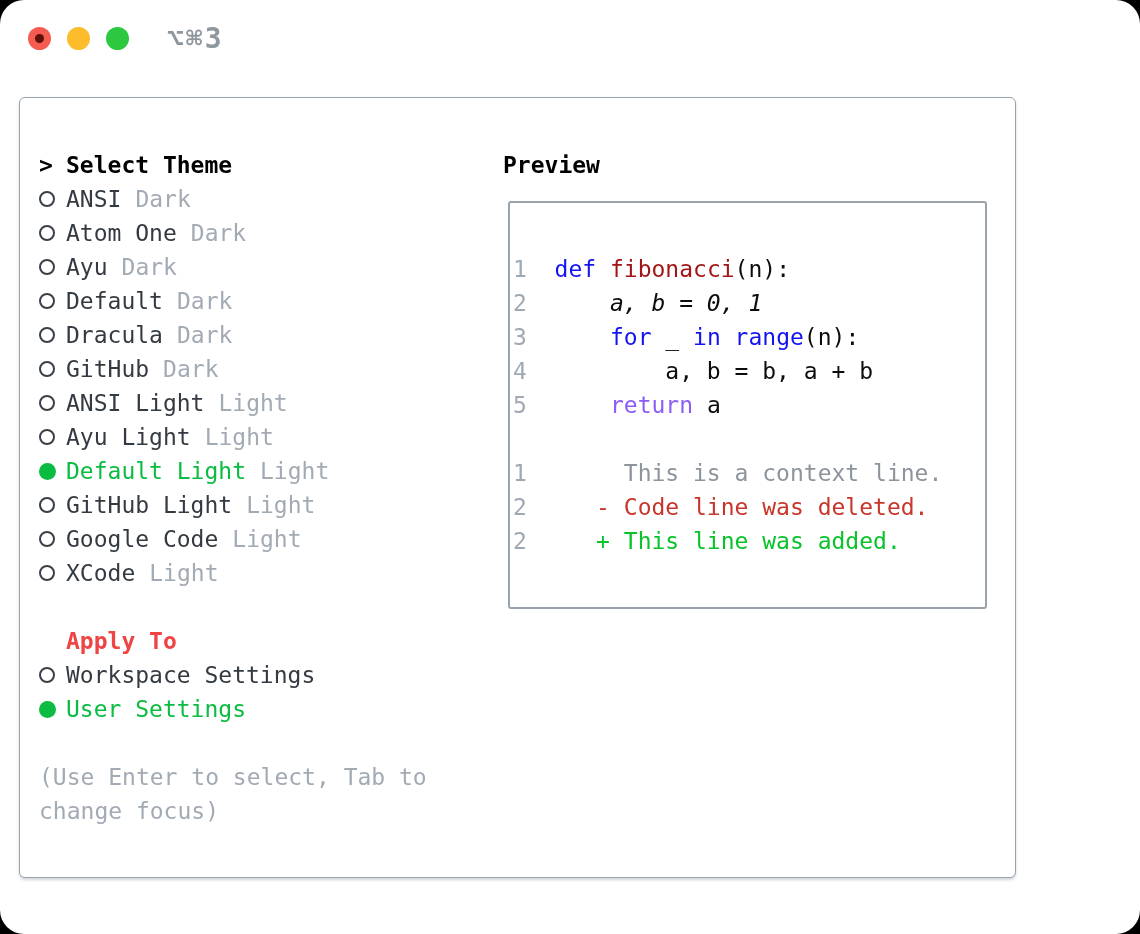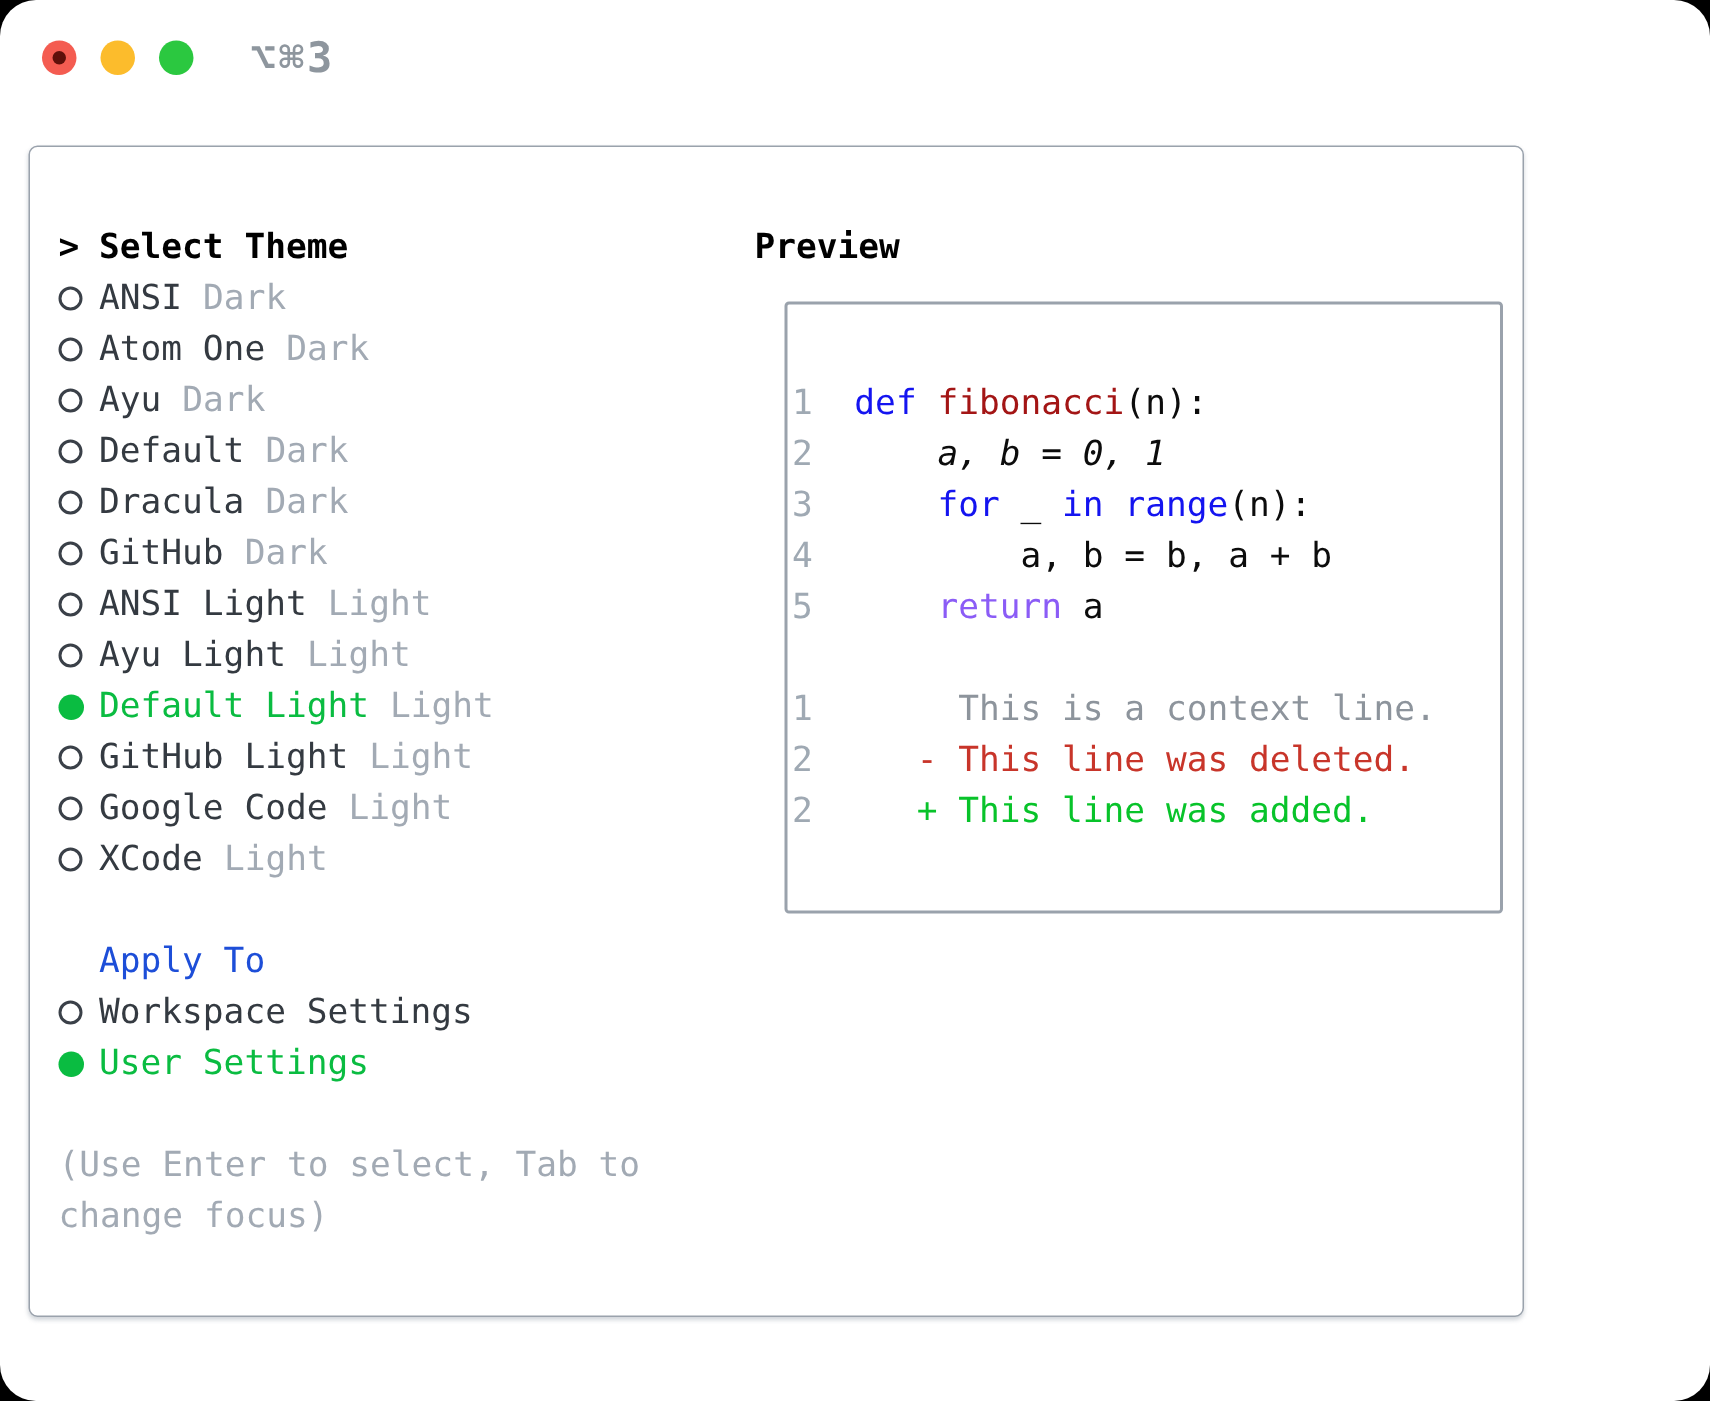--- a/index.html
+++ b/index.html
@@ -42,27 +42,27 @@
   .hdr{font-weight:700;color:#000;}
   .radio{
     box-sizing:border-box;width:16px;height:16px;border-radius:50%;
     border:2.2px solid #3a4048;background:transparent;
   }
   .radio.sel{border:none;width:17px;height:17px;background:var(--sel-green,#0abc41);}
   .theme-name{color:#343a41;}
   .theme-name.sel{color:var(--sel-green,#0abc41);}
   .theme-tag{color:#a2aab4;margin-left:14px;}
   .spacer{height:34px;}
-  .section-title{color:#1d4ed8;}
+  .section-title{color:#ef4444;font-weight:bold;}
   .hint{color:#a2aab4;width:402px;white-space:normal;}
   
   .right-col{position:absolute;left:483px;top:0;padding-top:50px;}
   .preview-title{font-weight:700;color:#000;height:34px;line-height:34px;}
   .preview-box{
-    box-sizing:border-box;margin-top:19px;margin-left:20px;width:479px;height:408px;
+    box-sizing:border-box;margin-top:19px;margin-left:5px;width:479px;height:408px;
     border:2px solid #9aa2ac;border-radius:3px;background:#fff;
     padding:49px 0 0 3px;overflow:hidden;
   }
   .cline{height:34px;line-height:34px;white-space:pre;font-size:23px;}
 </style>
 </head>
 <body>
 
 <div class="window">
 
@@ -116,19 +116,19 @@
     <div class="right-col">
       <div class="preview-title">Preview</div>
       <div class="preview-box" id="preview-box">
           <div class="cline"><span style="color: rgb(159, 169, 179);">1</span><span style="color: rgb(12, 12, 12);">  </span><span style="color: rgb(20, 20, 240);">def</span><span style="color: rgb(12, 12, 12);"> </span><span style="color: rgb(163, 21, 21);">fibonacci</span><span style="color: rgb(12, 12, 12);">(n):</span></div>
           <div class="cline"><span style="color: rgb(159, 169, 179);">2</span><span style="color: rgb(12, 12, 12); font-style: italic;">      a, b = 0, 1</span></div>
           <div class="cline"><span style="color: rgb(159, 169, 179);">3</span><span style="color: rgb(12, 12, 12);">      </span><span style="color: rgb(20, 20, 240);">for</span><span style="color: rgb(12, 12, 12);"> _ </span><span style="color: rgb(20, 20, 240);">in</span><span style="color: rgb(12, 12, 12);"> </span><span style="color: rgb(20, 20, 240);">range</span><span style="color: rgb(12, 12, 12);">(n):</span></div>
           <div class="cline"><span style="color: rgb(159, 169, 179);">4</span><span style="color: rgb(12, 12, 12);">          a, b = b, a + b</span></div>
           <div class="cline"><span style="color: rgb(159, 169, 179);">5</span><span style="color: rgb(12, 12, 12);">      </span><span style="color: #8b5cf6;">return</span><span style="color: rgb(12, 12, 12);"> a</span></div>
           <div class="cline"><span style="color: rgb(159, 169, 179);"></span></div>
           <div class="cline"><span style="color: rgb(159, 169, 179);">1</span><span style="color: rgb(141, 148, 156);">       This is a context line.</span></div>
-          <div class="cline"><span style="color: rgb(159, 169, 179);">2</span><span style="color: rgb(200, 53, 42);">     - This line was deleted.</span></div>
+          <div class="cline"><span style="color: rgb(159, 169, 179);">2</span><span style="color: rgb(200, 53, 42);">     - Code line was deleted.</span></div>
           <div class="cline"><span style="color: rgb(159, 169, 179);">2</span><span style="color: rgb(8, 195, 42);">     + This line was added.</span></div>
         </div>
     </div>
 
   </div>
 </div>
 
 </body></html>

